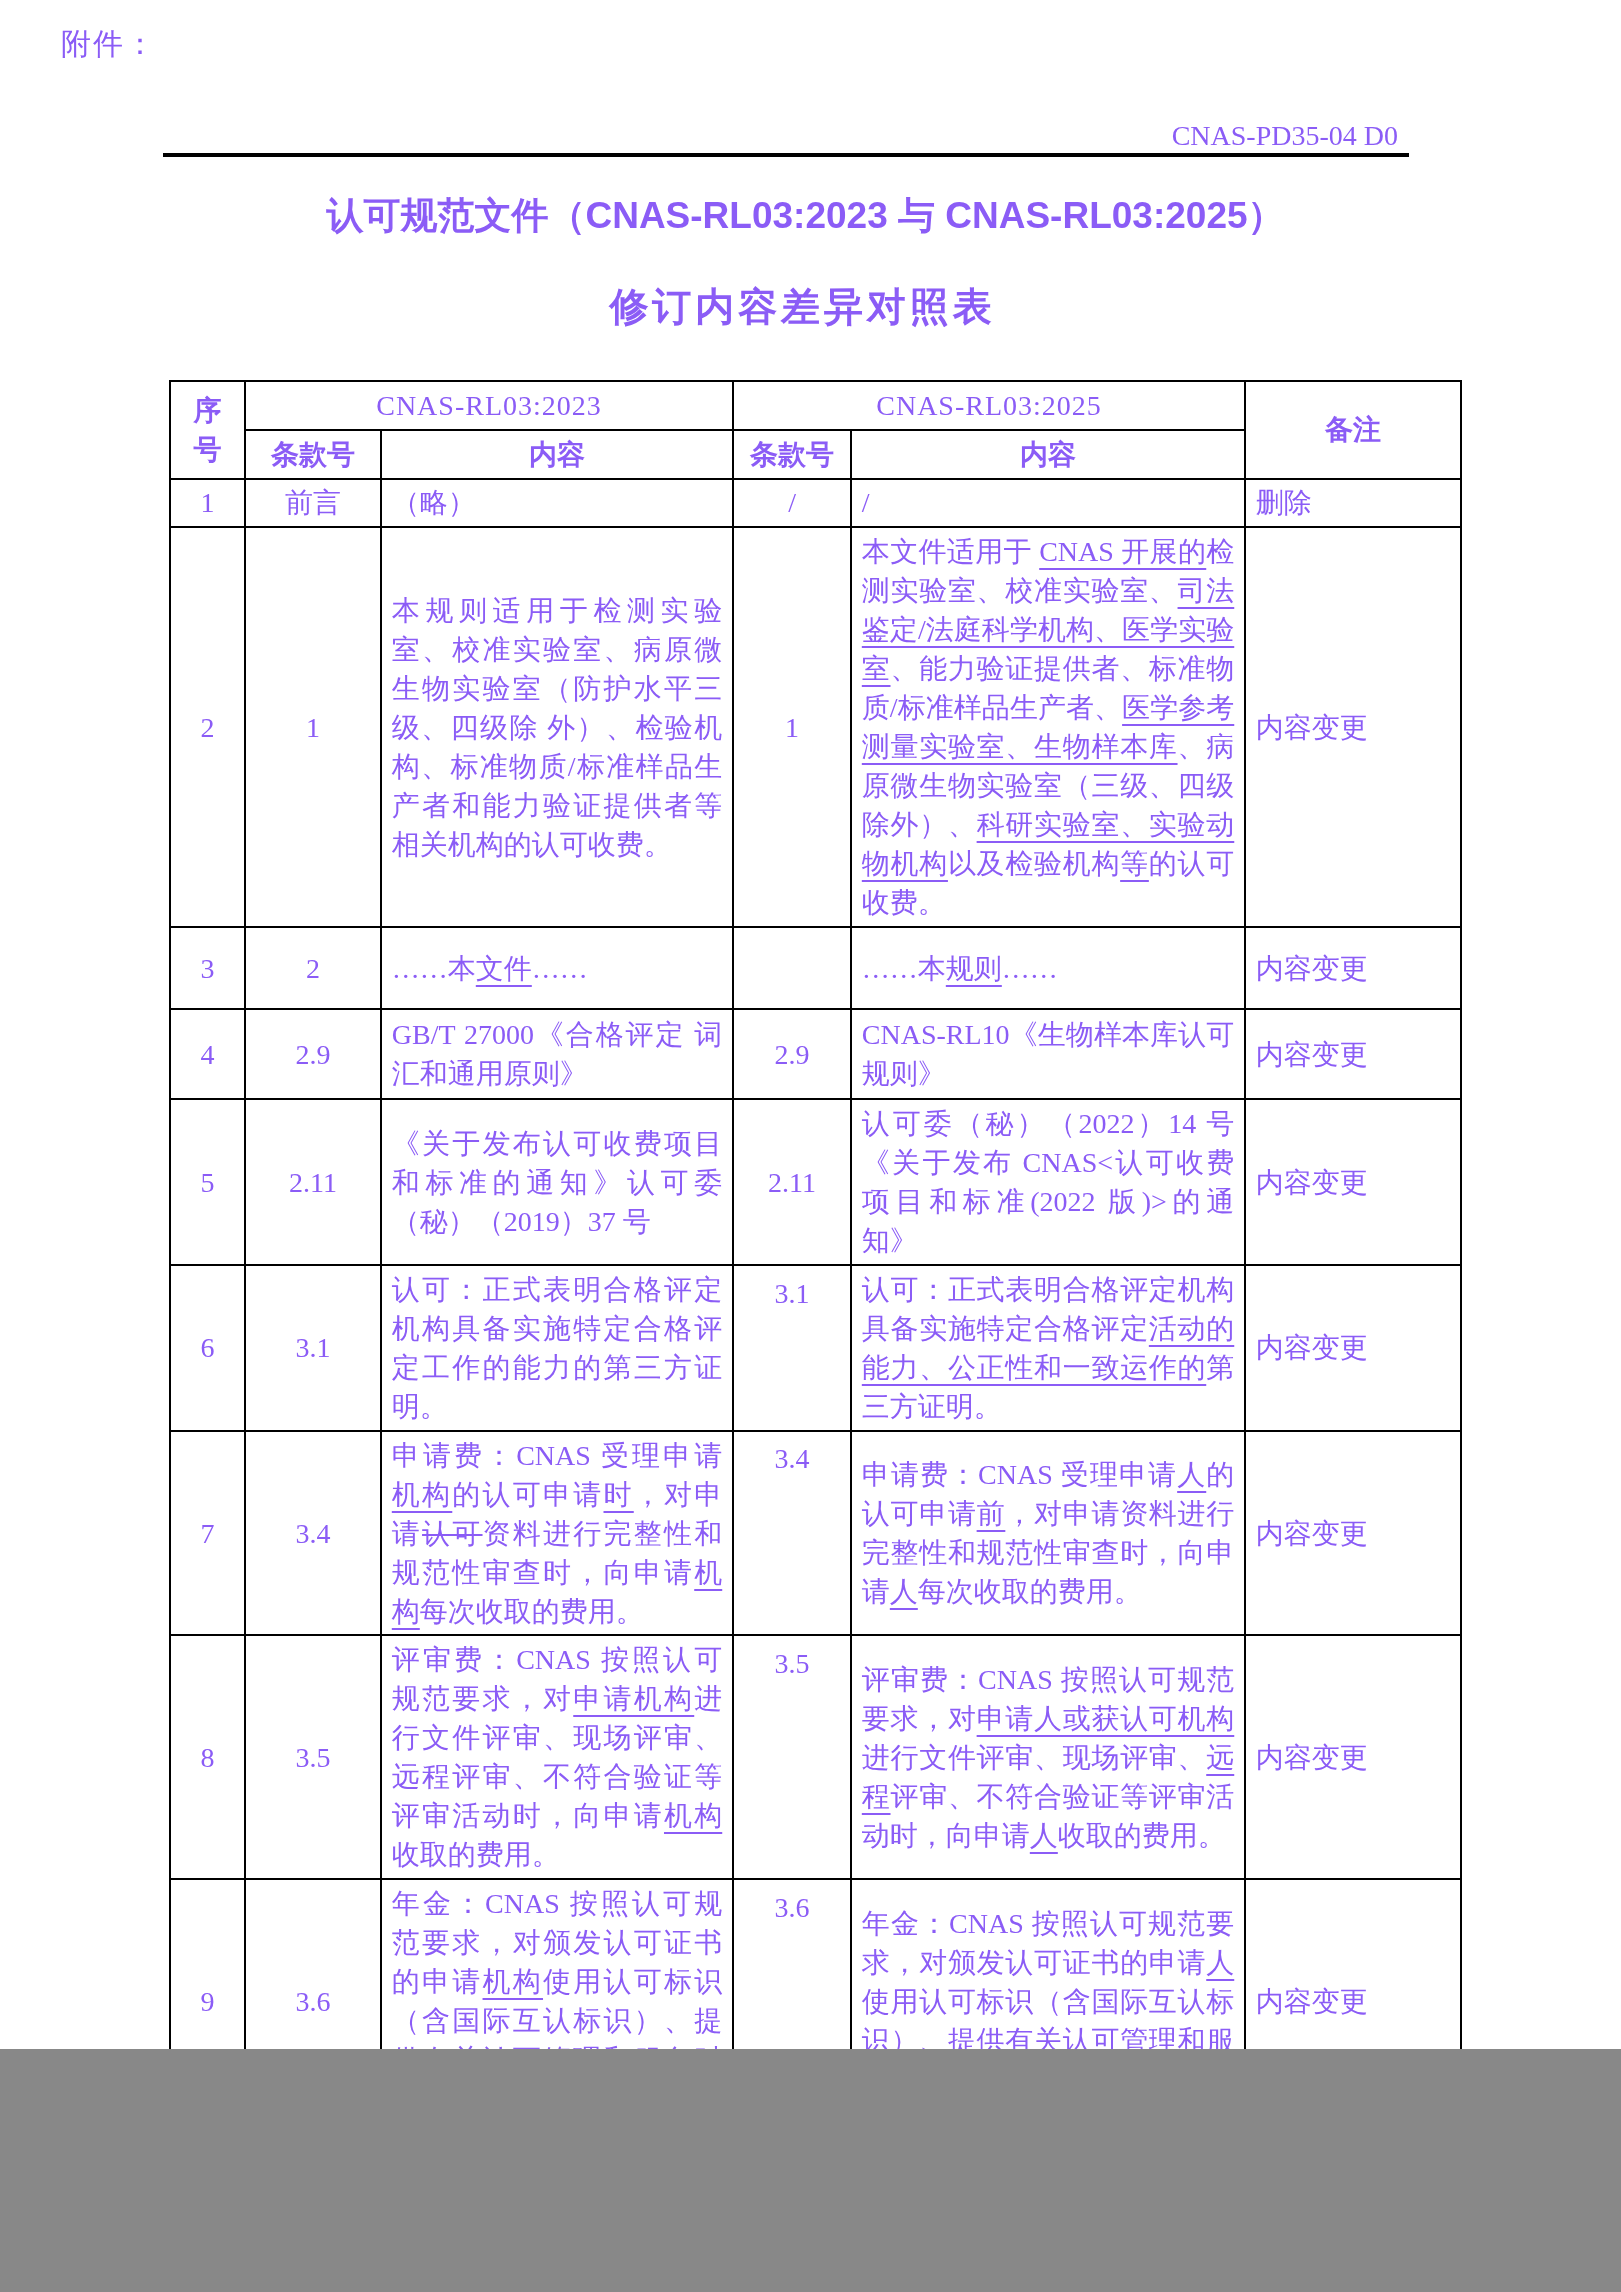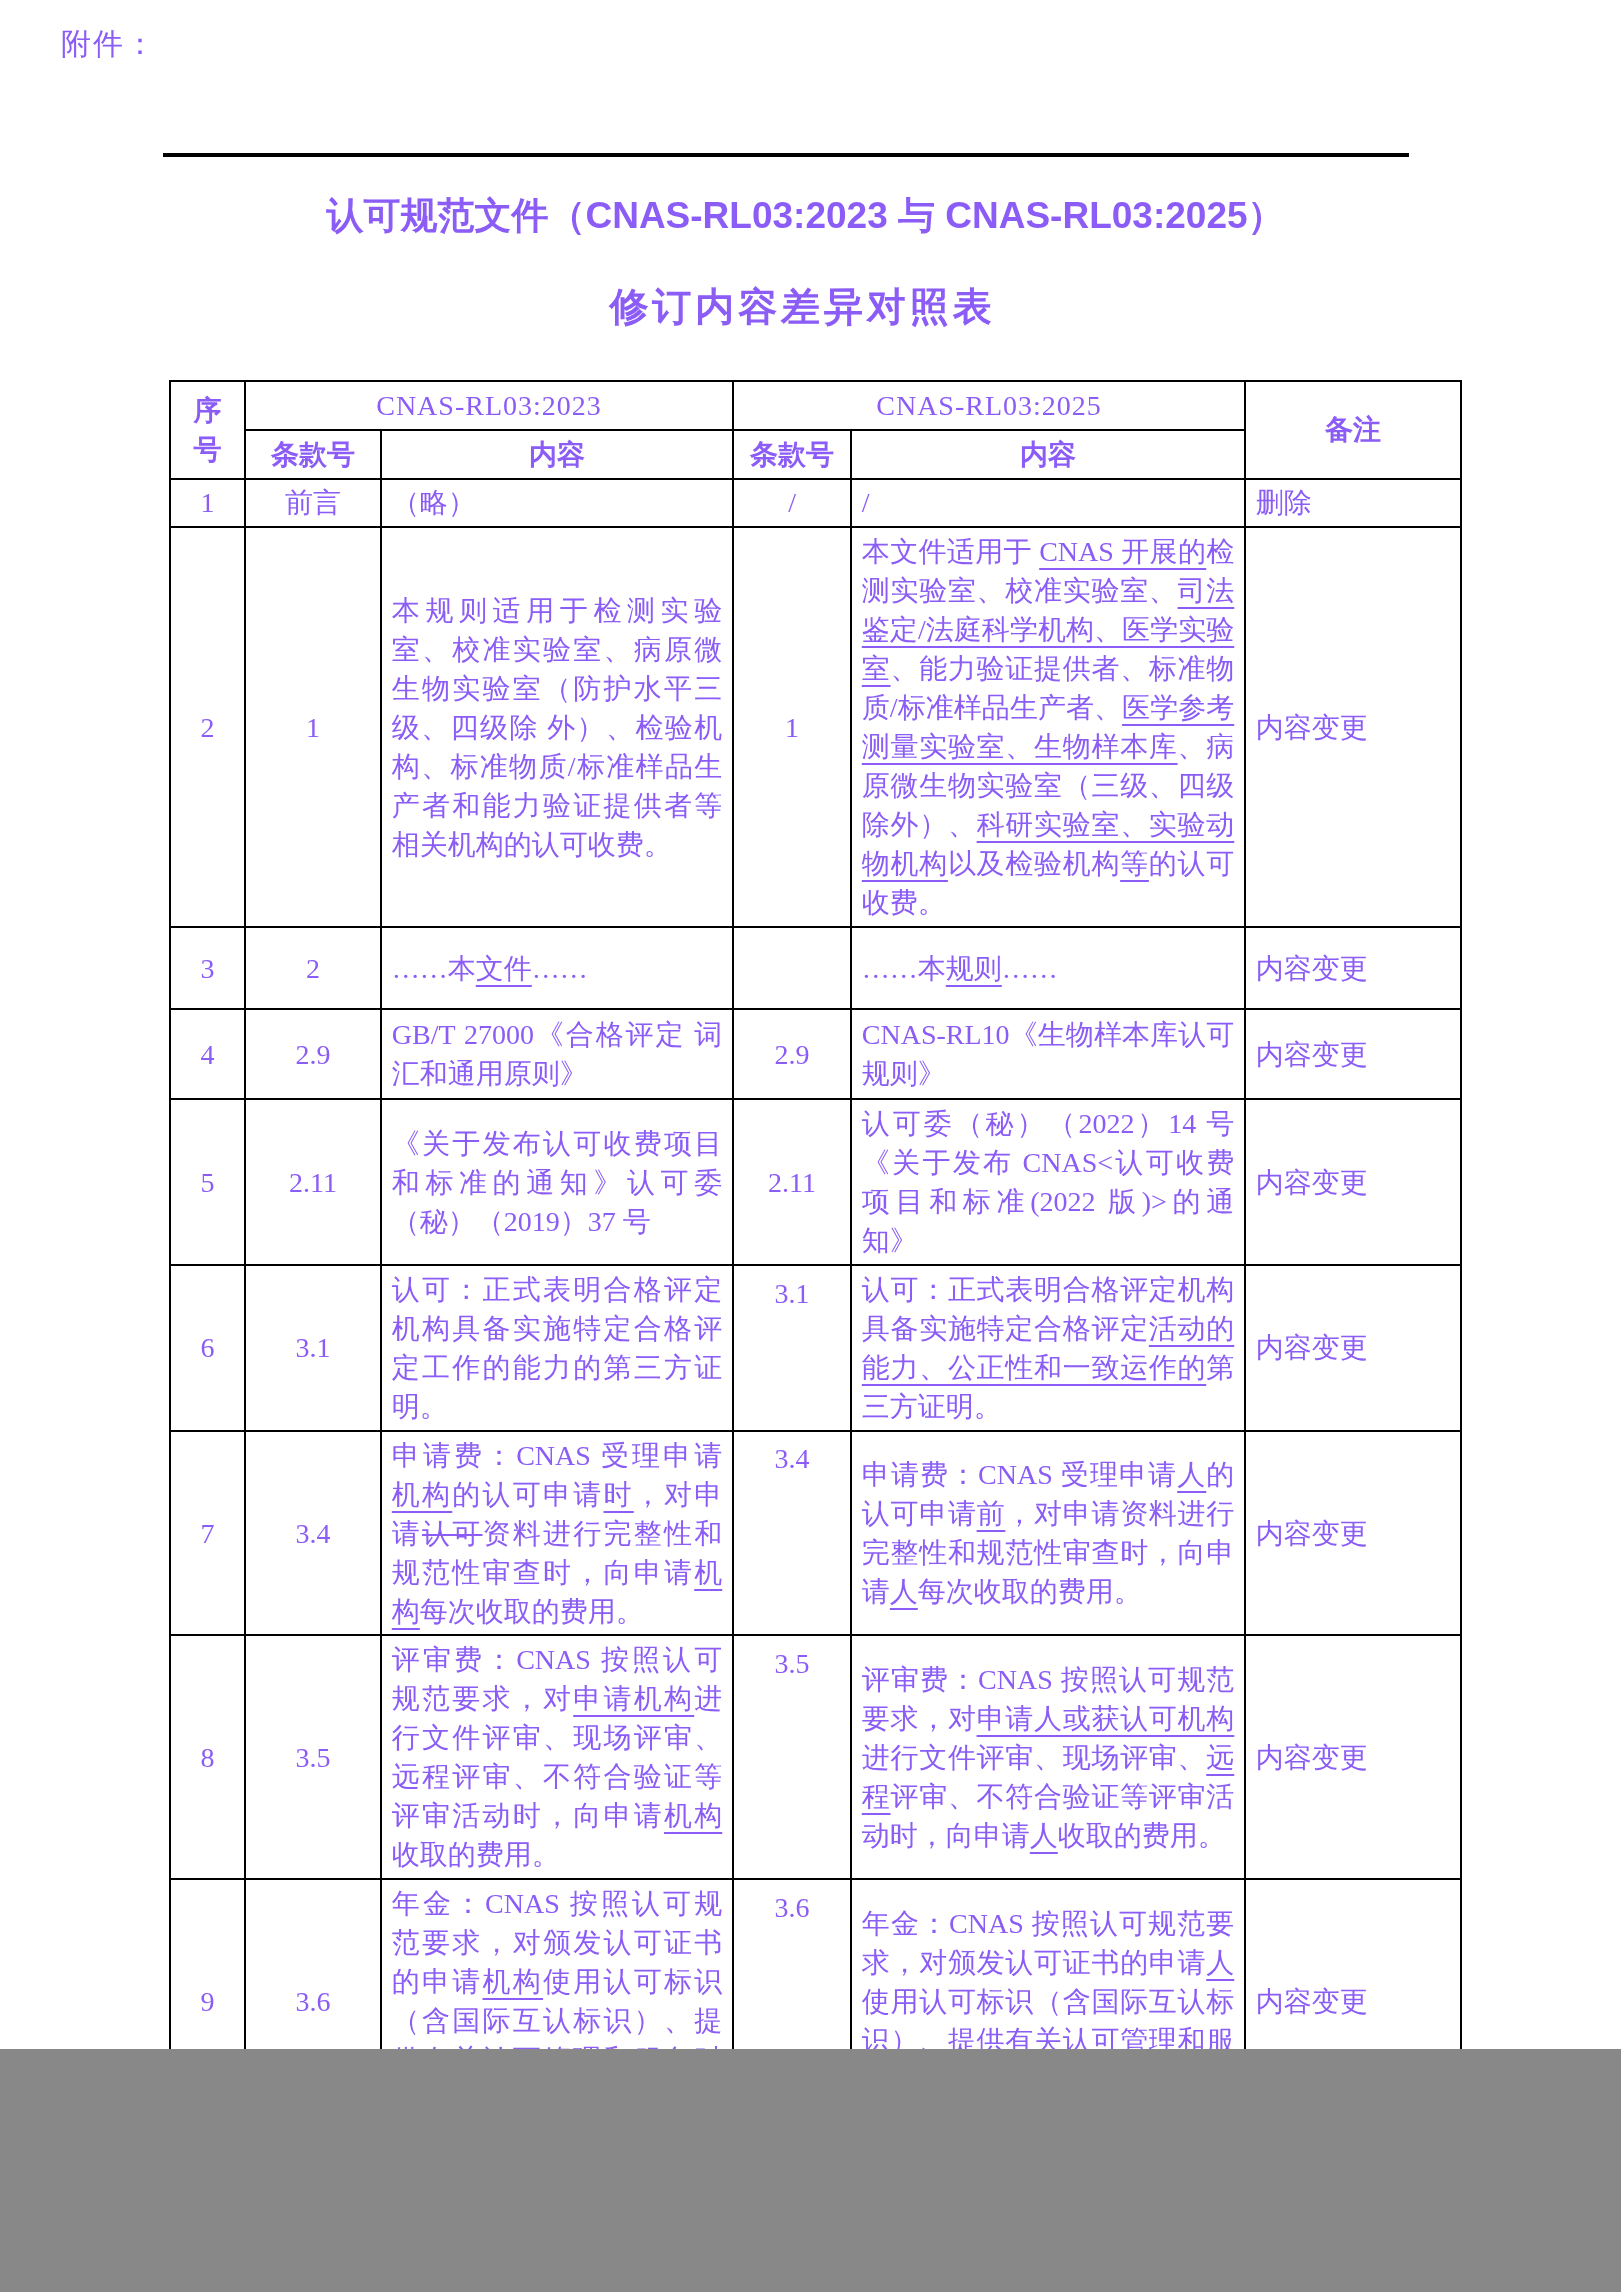--- a/index.html
+++ b/index.html
@@ -76,20 +76,21 @@
 
   .foot-rule { margin-top:11.8px; margin-left:0; width:1264px; height:3.9px; background:#000; }
   .footer-text { margin-top:7.8px; width:1264px; text-align:left; font-size:19px; letter-spacing:1px; }
 </style>
 </head>
 <body>
 
 <div class="page">
 
   <div class="attachment">附件：</div>
+  <div class="doc-code">CNAS-PD35-04 D0</div>
   <div class="top-rule"></div>
 
   <div class="title-wrap">
     <h1 class="doc-title">认可规范文件（CNAS-RL03:2023 与 CNAS-RL03:2025）</h1>
     <h2 class="doc-subtitle">修订内容差异对照表</h2>
   </div>
 
   <div class="content-col">
     <table class="cmp">
       <colgroup>

